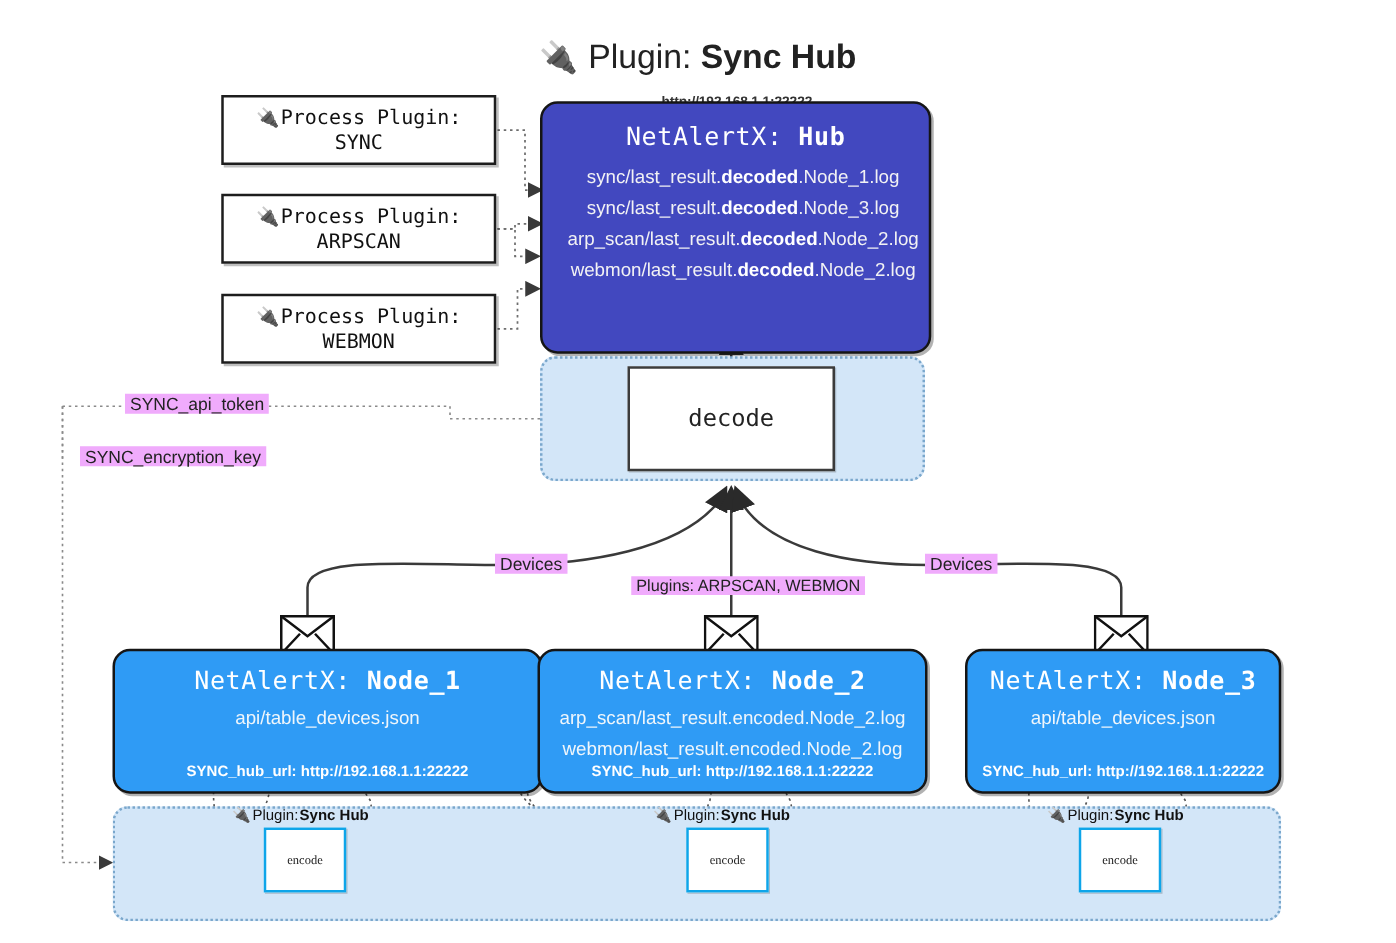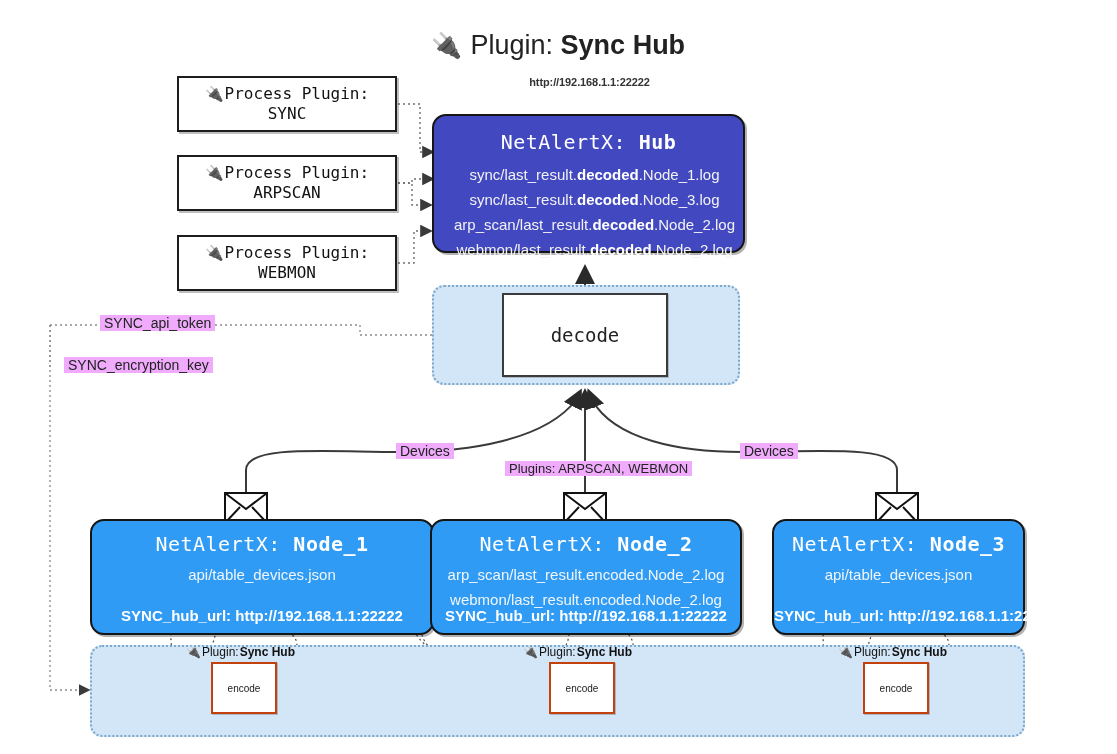--- a/index.html
+++ b/index.html
@@ -33,21 +33,21 @@
   .proc-l1{display:flex;align-items:center;gap:1px;white-space:nowrap;}
   .proc-l1 .plug{font-family:"DejaVu Sans",sans-serif;font-size:15px;}
   .proc-l2{white-space:nowrap;}
 
   
   .hub-url{
     position:absolute;left:432px;top:76px;width:315px;text-align:center;
     font-size:11px;font-weight:bold;color:#333;letter-spacing:-.1px;
   }
   .hub{
-    position:absolute;left:432px;top:114px;width:313px;height:139px;
+    position:absolute;left:432px;top:81px;width:313px;height:202px;
     background:#4248bf;border:2px solid #151515;border-radius:14px;
     box-sizing:border-box;box-shadow:2px 2px 0 rgba(0,0,0,.3);
     color:#ffffff;
   }
   .hub-title{
     text-align:center;margin-top:14px;
     font-family:"DejaVu Sans Mono","Liberation Mono",monospace;
     font-size:20px;letter-spacing:.5px;white-space:nowrap;
   }
   .hub-title .strong{font-weight:bold;}
@@ -92,37 +92,37 @@
     font-size:20px;letter-spacing:.5px;white-space:nowrap;color:#ffffff;
   }
   .node-title .strong{font-weight:bold;}
   .node-lines{margin-top:6px;}
   .node-line{
     font-size:15px;line-height:25px;text-align:center;white-space:nowrap;
     color:#f0f6fb;
   }
   .node-hub-url{
     position:absolute;left:0;bottom:9px;width:100%;text-align:center;
-    font-size:15px;font-weight:bold;color:#ffffff;white-space:nowrap;
+    font-size:12px;font-weight:bold;color:#ffffff;white-space:nowrap;
   }
 
   
   .envelope{position:absolute;width:44px;height:32px;}
 
   
   .encode-band{
     position:absolute;left:90px;top:645px;width:935px;height:92px;
     background:#d3e6f8;border:2px dotted #7aa7cc;border-radius:12px;
     box-sizing:border-box;
   }
   .encode-box{
     position:absolute;width:66px;height:52px;top:662px;
-    background:#ffffff;border:2px solid #c2410c;box-sizing:border-box;
+    background:#ffffff;border:2px solid #0ea5e9;box-sizing:border-box;
     display:flex;align-items:center;justify-content:center;
-    font-family:Liberation Sans, sans-serif;
+    font-family:Liberation Serif, serif;
     font-size:10px;color:#222;box-shadow:1px 1px 0 rgba(0,0,0,.2);
   }
   .encode-cap{
     position:absolute;top:645px;font-size:12px;color:#111;white-space:nowrap;
     display:flex;align-items:center;gap:1px;
   }
   .encode-cap .strong{font-weight:bold;}
   .encode-cap .plug{font-size:12px;}
 </style>
 </head>

